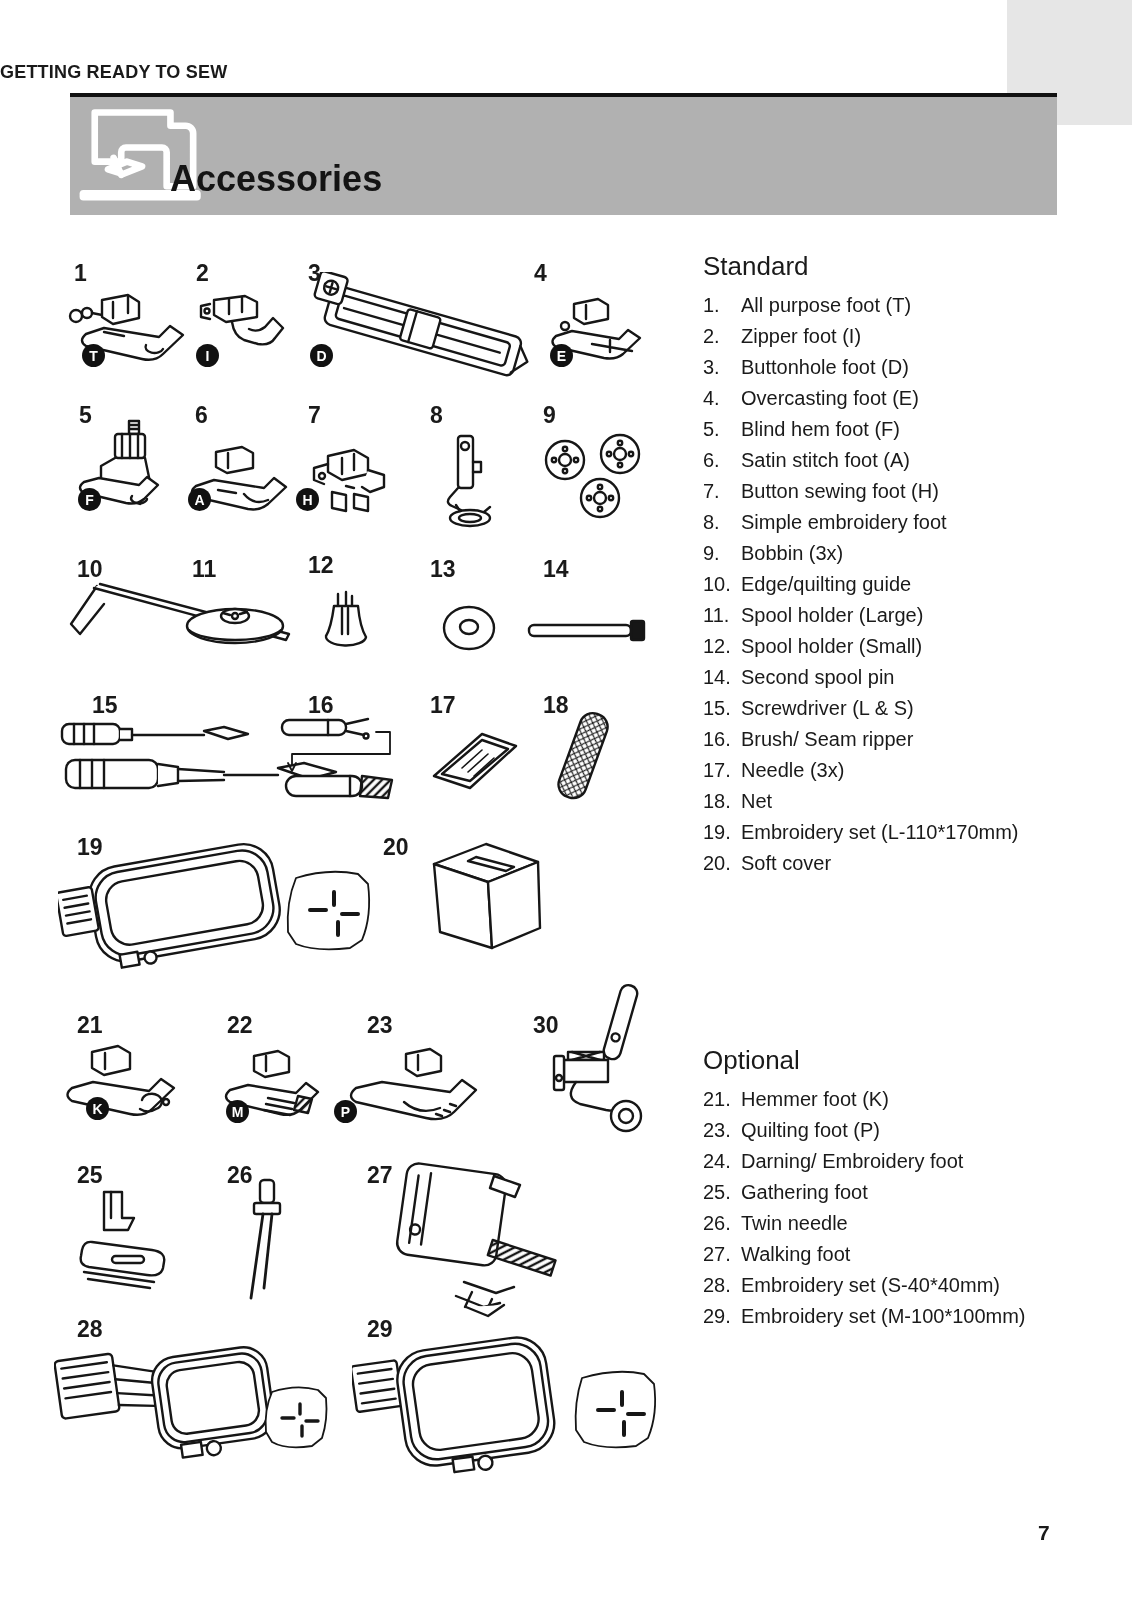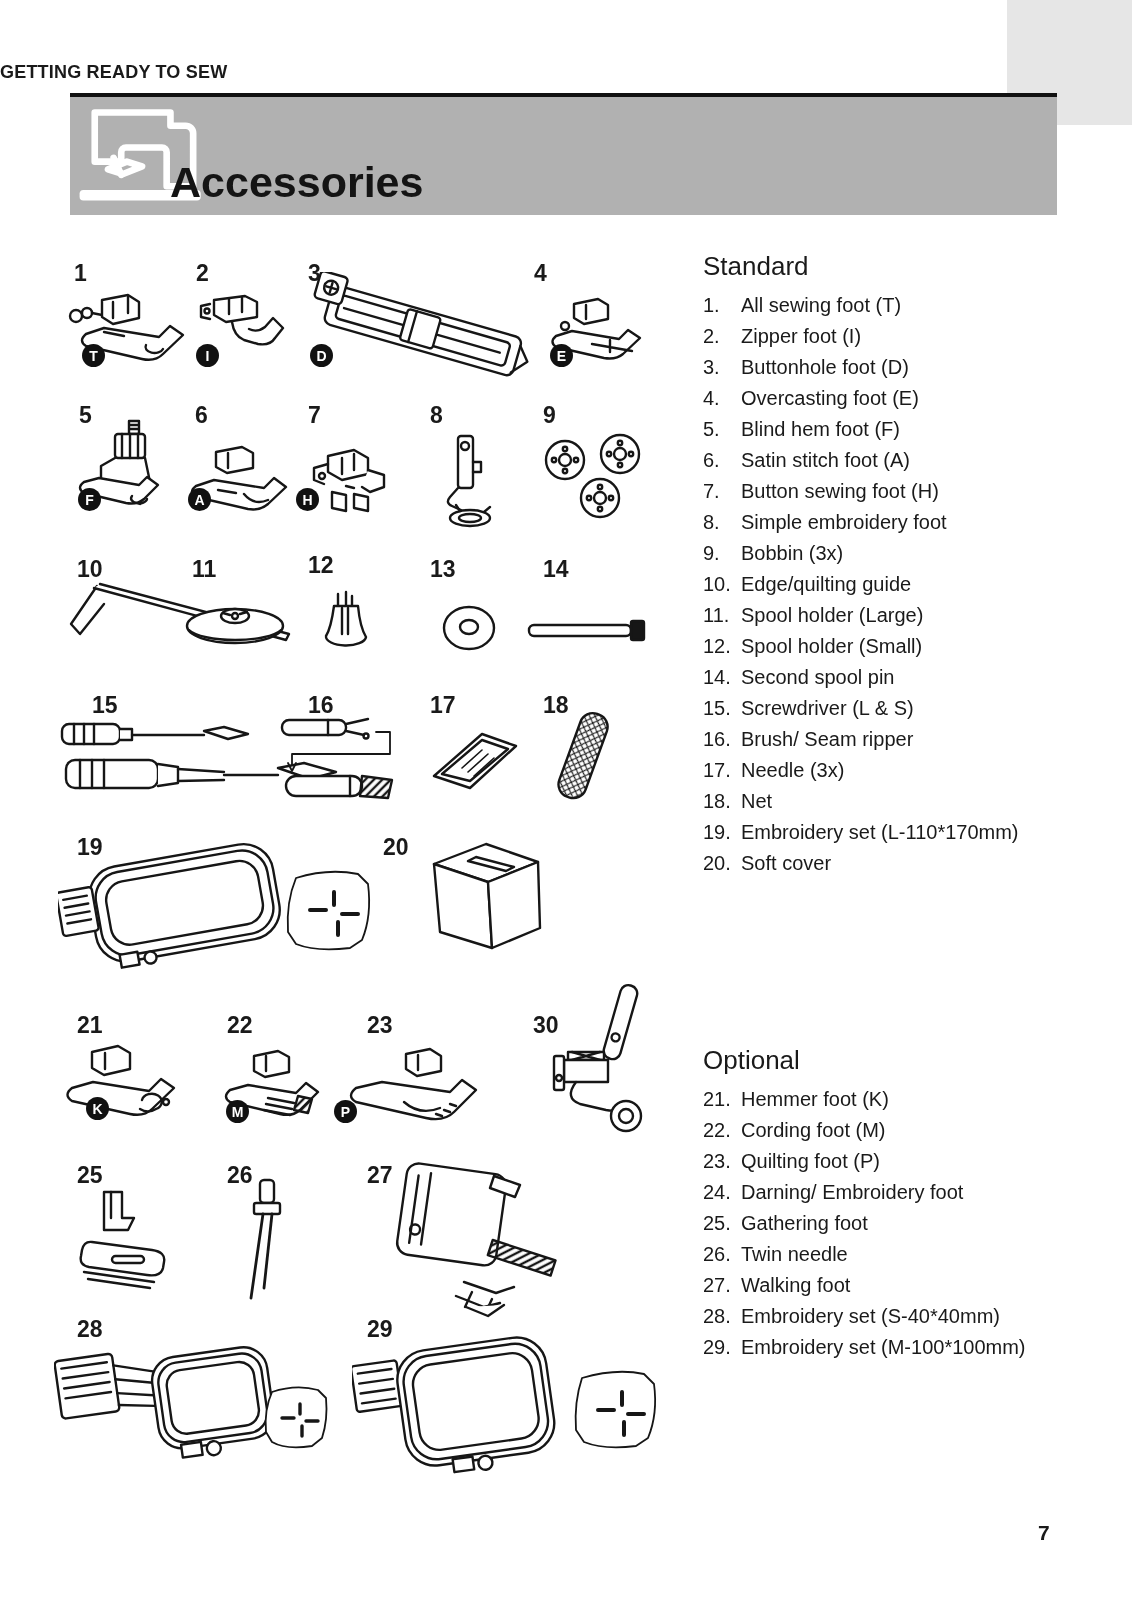--- a/index.html
+++ b/index.html
@@ -5,21 +5,21 @@
   html,body{margin:0;padding:0;background:#fff;}
   body{width:1132px;height:1600px;position:relative;font-family:"Liberation Sans",sans-serif;color:#1a1a1a;overflow:hidden;}
   .page{position:absolute;inset:0;background:#ffffff;}
 
   
   .corner-block{position:absolute;left:1007px;top:0;width:125px;height:125px;background:#e6e6e6;}
   .kicker{position:absolute;top:62px;left:0;width:1057px;font-size:18px;font-weight:bold;letter-spacing:.2px;}
   .banner-line{position:absolute;left:70px;top:93px;width:987px;height:4px;background:#111;}
   .banner{position:absolute;left:70px;top:97px;width:987px;height:118px;background:#b1b1b1;}
   .machine-icon{position:absolute;left:2px;top:6px;width:142px;height:106px;}
-  .title{position:absolute;left:100px;top:64px;font-size:43px;font-weight:bold;line-height:1;color:#141414;}
+  .title{position:absolute;left:100px;top:64px;font-size:36px;font-weight:bold;line-height:1;color:#141414;}
 
   
   .list-block{position:absolute;left:703px;width:420px;}
   .list-heading{font-size:26px;font-weight:normal;margin:0 0 9px 0;line-height:1.1;}
   .acc-list{margin:0;padding:0;list-style:none;font-size:20px;line-height:31px;}
   .acc-list li{display:flex;}
   .acc-list .num{flex:none;width:38px;}
   .acc-list .label{flex:1;}
 
   
@@ -455,21 +455,21 @@
       </svg>
     </div>
 
   </div>
 
   <div class="list-block" style="top:252px">
     <h2 class="list-heading">Standard</h2>
     <ol class="acc-list">
       <li>
           <span class="num">1.</span>
-          <span class="label">All sewing foot (T)</span>
+          <span class="label">All purpose foot (T)</span>
         </li>
       <li>
           <span class="num">2.</span>
           <span class="label">Zipper foot (I)</span>
         </li>
       <li>
           <span class="num">3.</span>
           <span class="label">Buttonhole foot (D)</span>
         </li>
       <li>
@@ -540,24 +540,20 @@
   </div>
 
   <div class="list-block" style="top:1046px">
     <h2 class="list-heading">Optional</h2>
     <ol class="acc-list">
       <li>
           <span class="num">21.</span>
           <span class="label">Hemmer foot (K)</span>
         </li>
       <li>
-          <span class="num">22.</span>
-          <span class="label">Cording foot (M)</span>
-        </li>
-      <li>
           <span class="num">23.</span>
           <span class="label">Quilting foot (P)</span>
         </li>
       <li>
           <span class="num">24.</span>
           <span class="label">Darning/ Embroidery foot</span>
         </li>
       <li>
           <span class="num">25.</span>
           <span class="label">Gathering foot</span>

